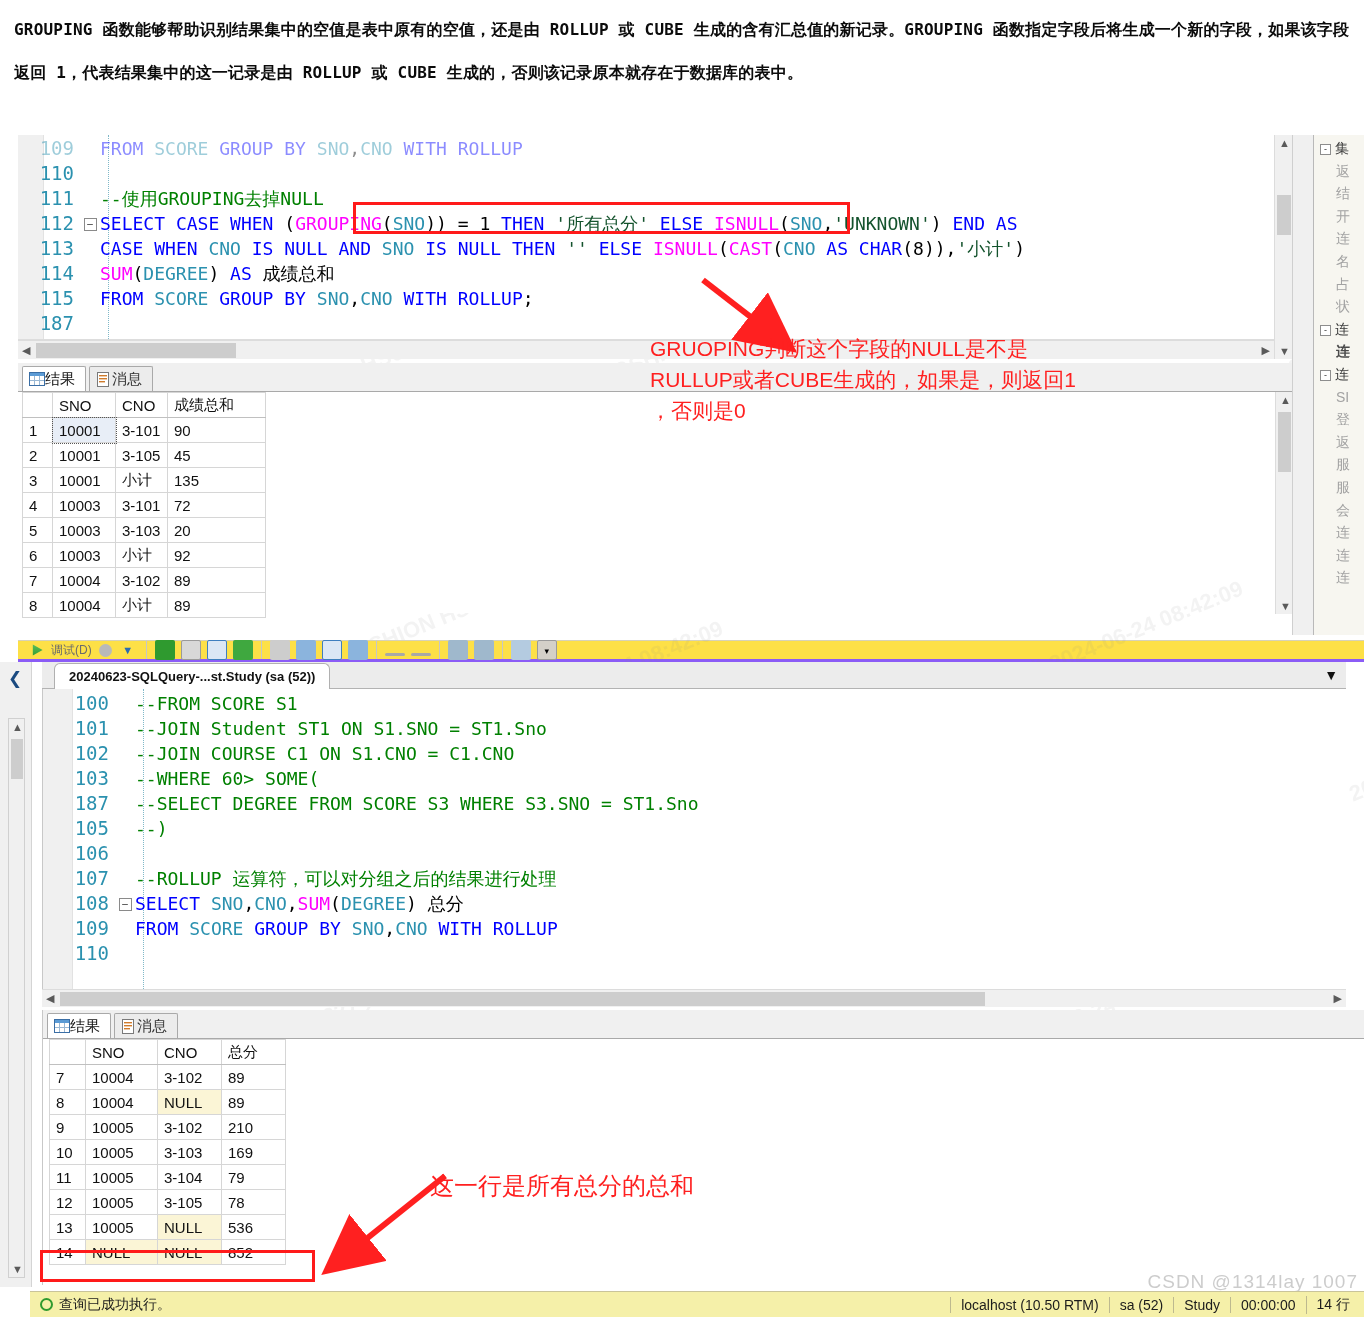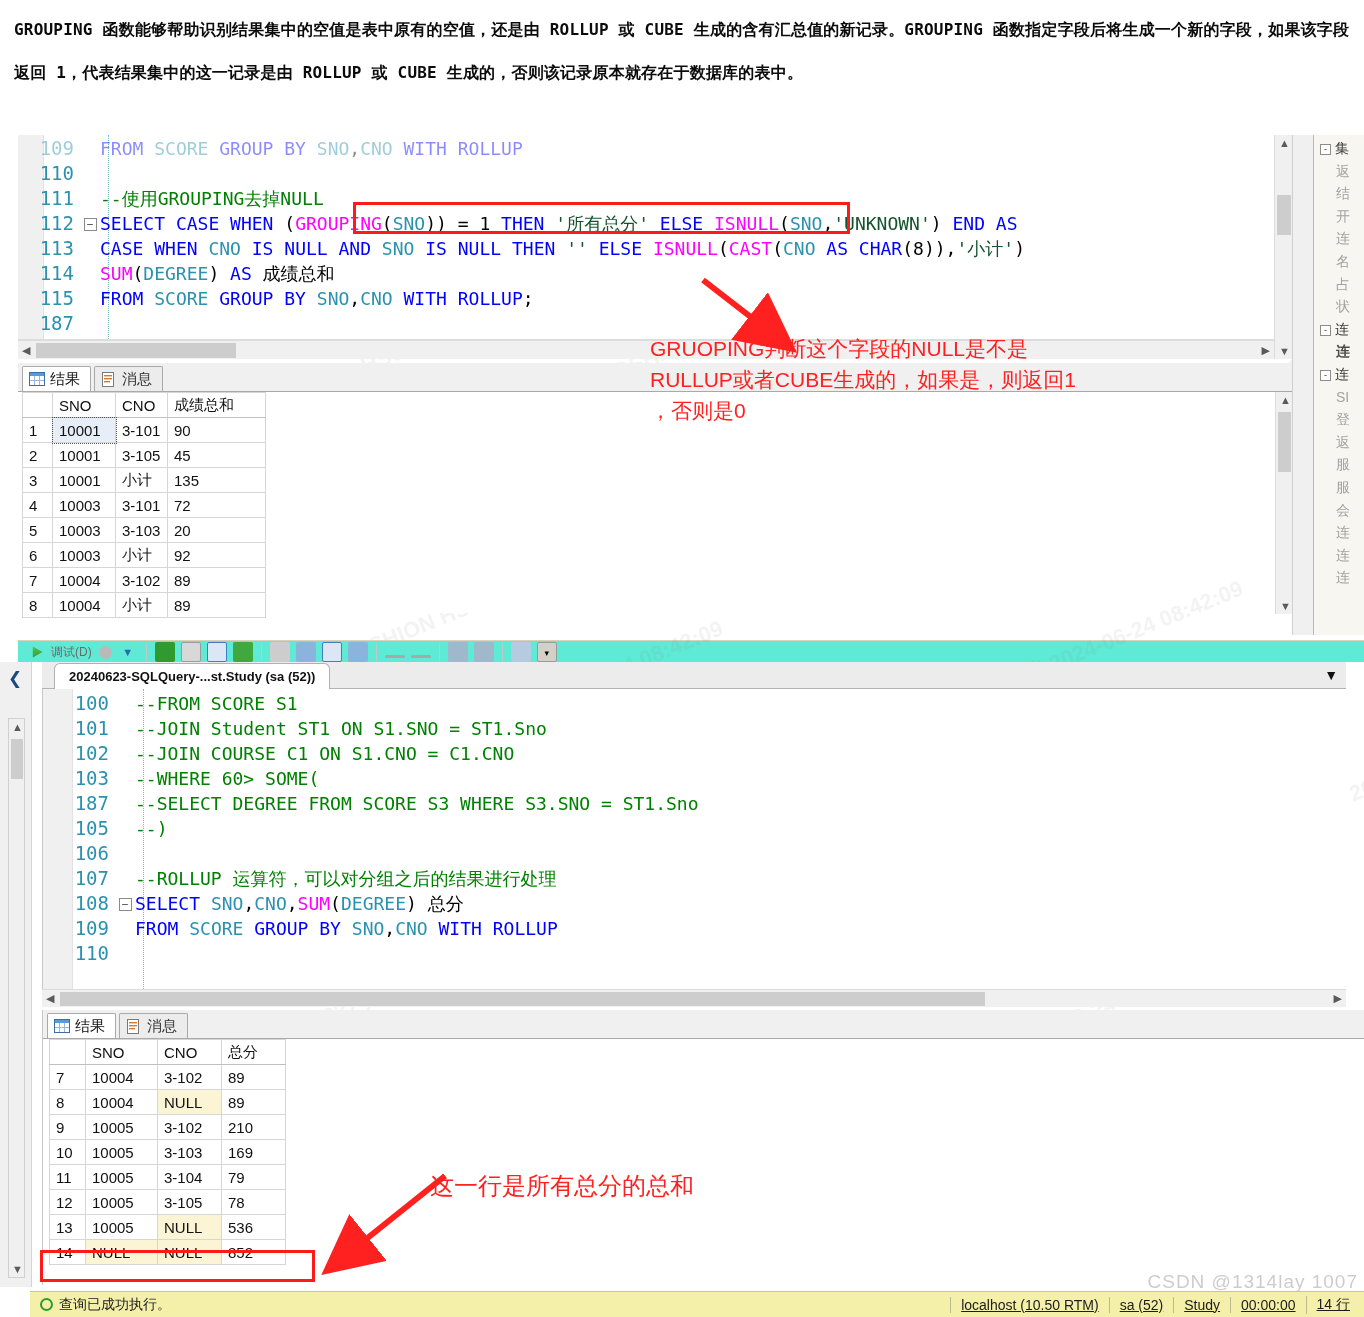--- a/index.html
+++ b/index.html
@@ -48,21 +48,21 @@
   .kw   { color:#0000ff; }
   .fn   { color:#ff00ff; }
   .cmt  { color:#008000; }
   .str  { color:#14532d; }
   .tl   { color:#2b91af; }
   .blk  { color:#000000; }
 
   .vbar { position:absolute; width:1px; top:0; bottom:0; border-left:1px dotted #7fb8c8; }
   .tabbar { display:flex; align-items:flex-end; height:28px; background:#f0f0f0; padding-left:4px;}
   .gtab {
-    display:flex; align-items:center; gap:5px; height:25px; padding:0 10px 0 6px;
+    display:flex; align-items:center; height:25px; padding:0 10px 0 6px;
     font-size:15px; color:#111; border:1px solid #a9a9a9; border-bottom:none;
     background:#ffffff; margin-right:3px; border-radius:2px 2px 0 0;
   }
   .gtab.inactive { background:#ececec; color:#333; }
   .tabicon { width:16px; height:15px; display:inline-block; }
 
   table.rs { border-collapse:collapse; font-size:15px; color:#111; table-layout:fixed; }
   table.rs th, table.rs td {
     border:1px solid #d6d6d6; height:25px; padding:0 6px; font-weight:normal; text-align:left;
     white-space:nowrap; overflow:hidden;
@@ -79,31 +79,31 @@
   .sb-arrow { position:absolute; color:#5a5a5a; font-size:11px; text-align:center; }
 
   
   .redbox { position:absolute; border:3px solid #ff1a1a; pointer-events:none; }
   .annot {
     position:absolute; color:#ff2020; font-size:21px; line-height:31px;
     font-family:"Liberation Sans","DejaVu Sans",sans-serif; white-space:pre-line;
   }
 
   
-  .toolbar { background:#5eead4; border-top:1px solid #d7d2b8; border-bottom:1px solid #8b5cf6; display:flex; align-items:center; }
+  .toolbar { background:#fde047; border-top:1px solid #d7d2b8; border-bottom:5px solid #8b5cf6; display:flex; align-items:center; }
   .tb-btn { width:20px; height:20px; margin:0 3px; border-radius:2px; }
   .tb-sep { width:1px; height:18px; background:#c6c6c6; margin:0 5px; }
 
   
   .statusbar {
     position:absolute; left:30px; right:0; bottom:0; height:26px;
     background:#f5f0a9; border-top:1px solid #c9c49a;
     display:flex; align-items:center; font-size:14px; color:#1c1c1c;
   }
-  .sb-item { padding:0 10px; border-left:1px solid #bdb98f; white-space:nowrap;text-decoration:underline; }
+  .sb-item { padding:0 10px; border-left:1px solid #bdb98f; white-space:nowrap; }
   .sb-ok { display:flex; align-items:center; gap:6px; padding-left:10px; }
 
   
   .proppanel { position:absolute; background:#f7f6f0; border-left:1px solid #b9b9b9; overflow:hidden; }
   .prow { height:22.6px; font-size:14px; color:#a2a2a2; padding-left:22px; line-height:22.6px; white-space:nowrap;}
   .prow.bold { color:#4a4a4a; font-weight:bold; }
   .prow.hdr { color:#3a3a3a; padding-left:6px; }
   .pbox { display:inline-block; width:11px; height:11px; border:1px solid #8d8d8d; background:#fff; font-size:9px;
           line-height:9px; text-align:center; color:#333; margin-right:4px; vertical-align:middle;}
 

